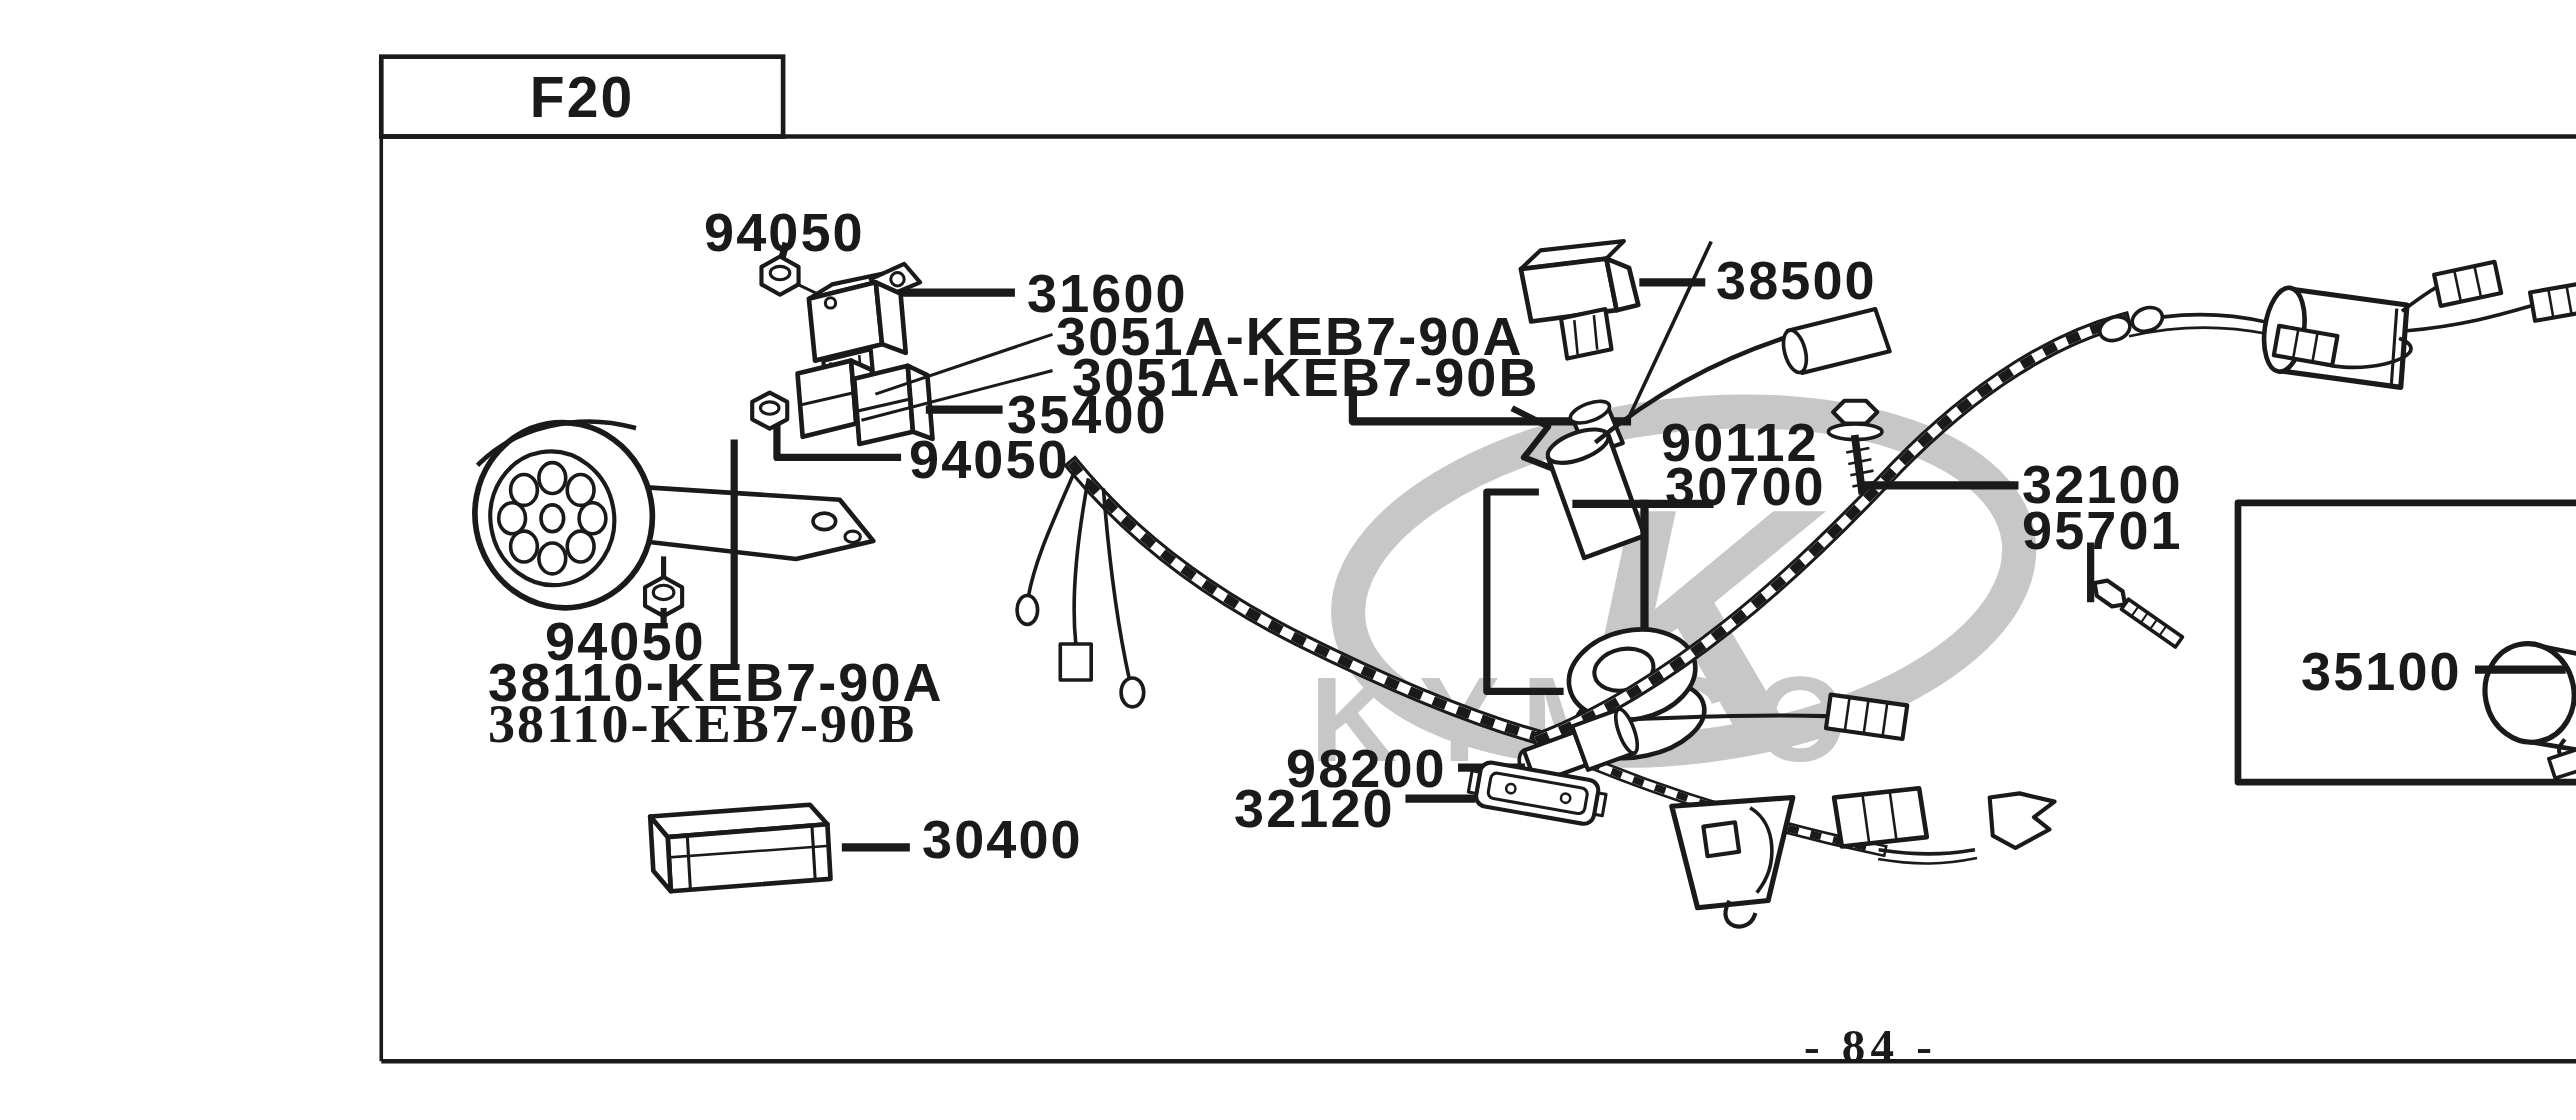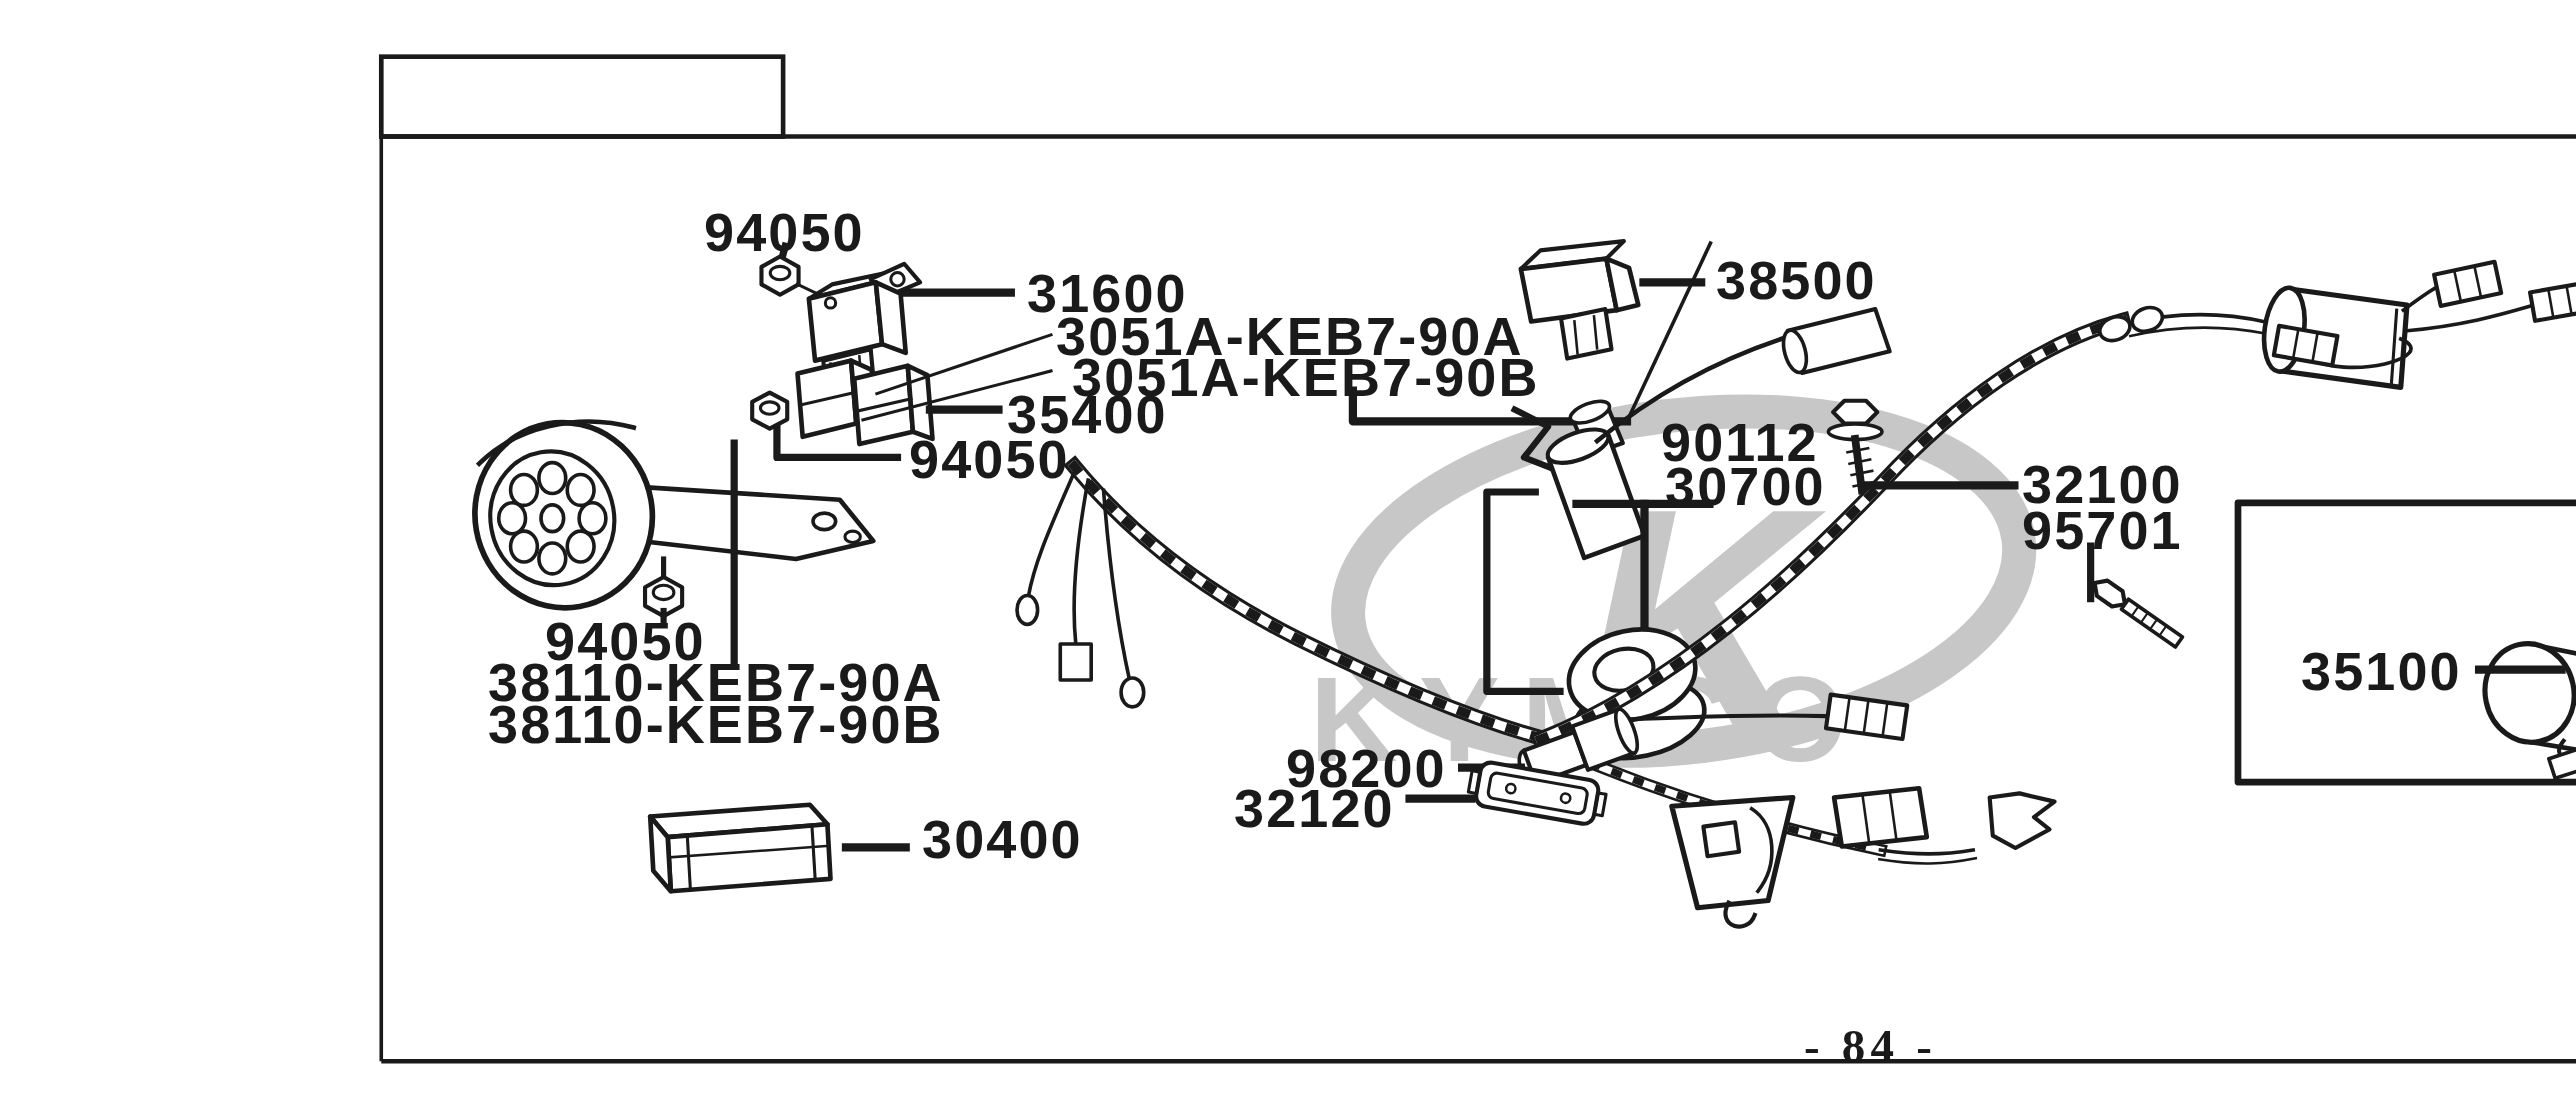--- a/index.html
+++ b/index.html
@@ -327,36 +327,37 @@
         <path d="M6052,1468 C6076,1448 6088,1440 6094,1452 C6102,1466 6088,1474 6080,1462" stroke-width="5"></path>
         <circle cx="6097" cy="1446" r="8" stroke-width="5"></circle>
         <line x1="5760" y1="1594" x2="5730" y2="1660" stroke-width="5"></line>
         <line x1="5774" y1="1602" x2="5744" y2="1668" stroke-width="5"></line>
       </g>
       <line x1="5712" y1="1602" x2="5858" y2="1602" stroke-width="16"></line>
 
     </g>
   </svg>
 
+  <div id="title-code">F20</div>
   <div id="label-layer">
       <div class="part-label" style="left: 704px; top: 205px;">94050</div>
       <div class="part-label" style="left: 1027px; top: 266px;">31600</div>
       <div class="part-label" style="left: 1056px; top: 309px;">3051A-KEB7-90A</div>
       <div class="part-label" style="left: 1056px; top: 350px; margin-left: 16px;">3051A-KEB7-90B</div>
       <div class="part-label" style="left: 1007px; top: 387px;">35400</div>
       <div class="part-label" style="left: 909px; top: 432px;">94050</div>
       <div class="part-label" style="left: 1716px; top: 253px;">38500</div>
       <div class="part-label" style="left: 1661px; top: 415px;">90112</div>
       <div class="part-label" style="left: 1665px; top: 459px;">30700</div>
       <div class="part-label" style="left: 2022px; top: 457px;">32100</div>
       <div class="part-label" style="left: 2022px; top: 503px;">95701</div>
       <div class="part-label" style="left: 2301px; top: 644px;">35100</div>
       <div class="part-label" style="left: 545px; top: 614px;">94050</div>
       <div class="part-label" style="left: 488px; top: 655px;">38110-KEB7-90A</div>
-      <div class="part-label" style="left: 488px; top: 697px;">38110-KEB7-90B</div>
+      <div class="part-label" style="left: 488px; top: 697px; font-family: Liberation Serif, serif;">38110-KEB7-90B</div>
       <div class="part-label" style="left: 1286px; top: 741px;">98200</div>
       <div class="part-label" style="left: 1234px; top: 781px;">32120</div>
       <div class="part-label" style="left: 922px; top: 812px;">30400</div>
     </div>
   <div id="page-number">- 84 -</div>
 
 </div>
 
 
 </body></html>

